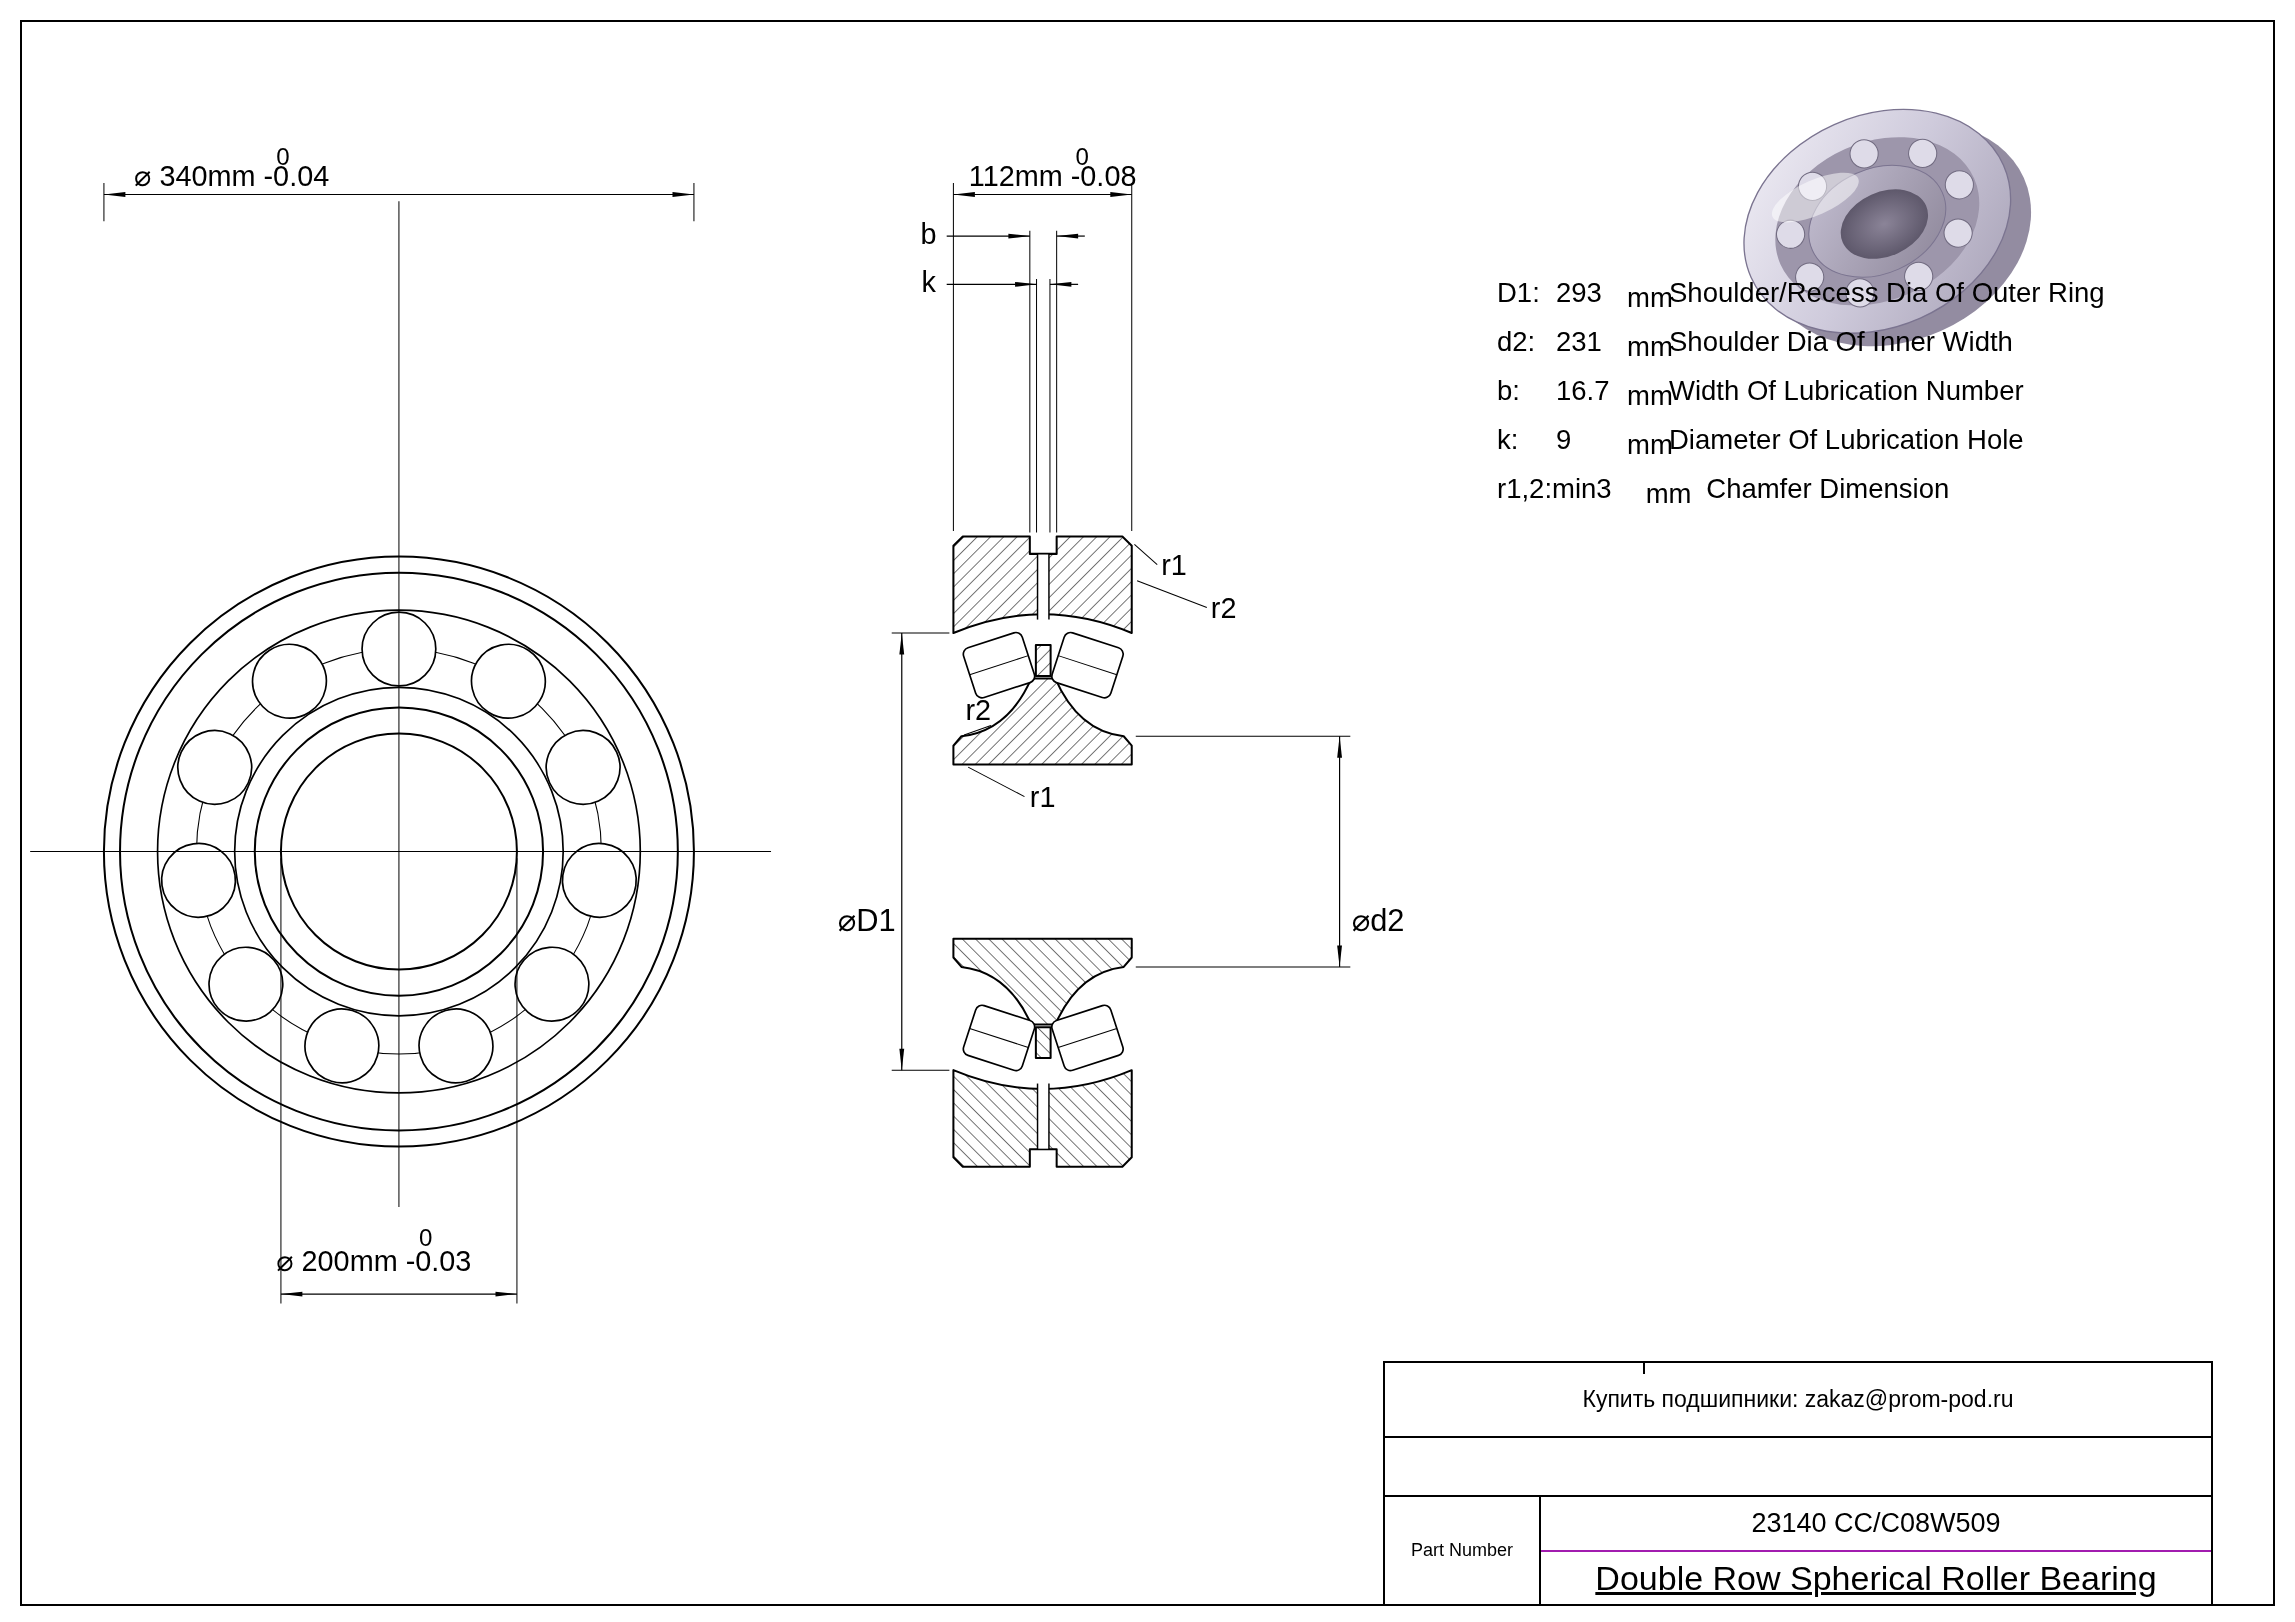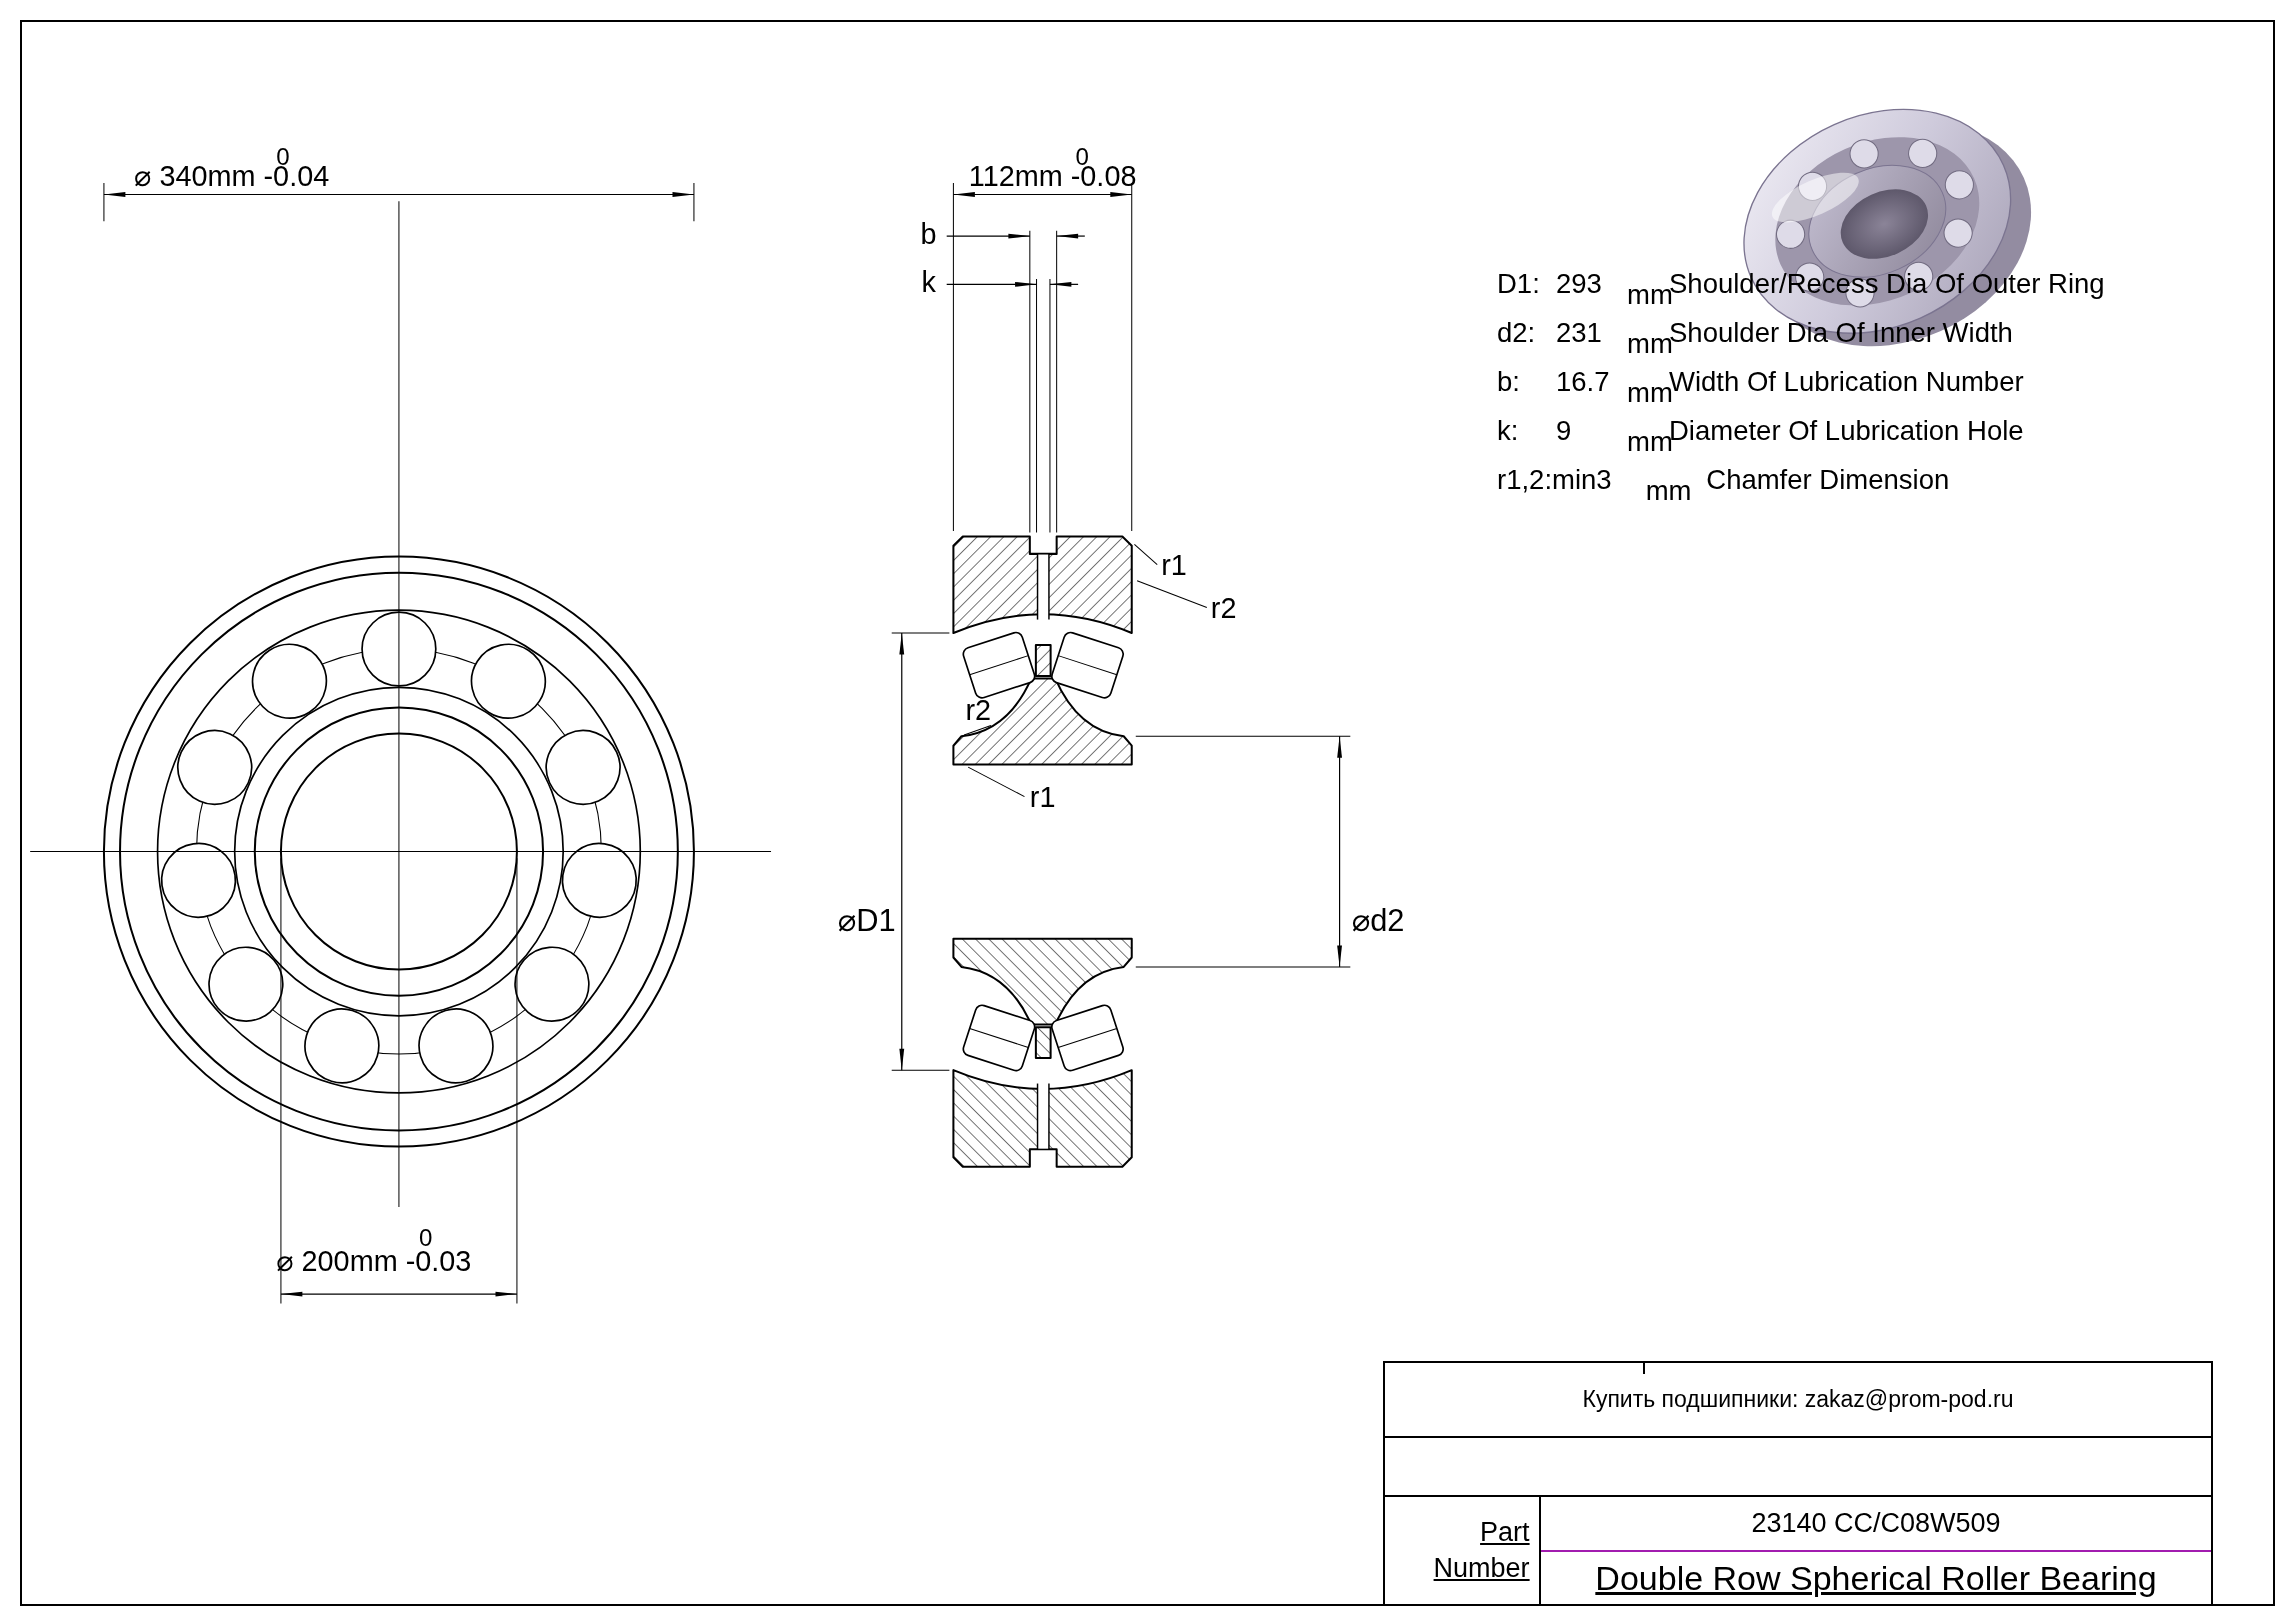--- a/index.html
+++ b/index.html
@@ -13,39 +13,39 @@
   .lbltxt{font-size:43px;}
   .diatxt{font-size:46px;}
   .ol{stroke:#000;fill:none;}
   .hat{fill:url(#hatch);stroke:#000;stroke-width:3;stroke-linejoin:round;}
   .dim{stroke:#000;stroke-width:1.8;fill:none;}
   .ext{stroke:#000;stroke-width:1.5;fill:none;}
   .cl{stroke:#000;stroke-width:1.5;fill:none;}
 
   
   #specs{position:absolute;left:1497px;top:268px;font-size:27.5px;}
-  .spec-row{display:flex;height:49px;white-space:nowrap;}
+  .spec-row{display:flex;height:49px;align-items:center;white-space:nowrap;}
   .sk{display:inline-block;width:59px;}
   .sv{display:inline-block;width:71px;}
   .su{display:inline-block;width:42px;margin-top:11px;}
   .spec-row.last .sk{width:auto;}
   .spec-row.last .sv{width:auto;margin-right:34px;}
   .spec-row.last .su{width:auto;margin-right:14.8px;}
 
   
   #titleblock{position:absolute;left:1383px;top:1361px;width:830px;height:245px;
               border:2px solid #000;box-sizing:border-box;}
   #titleblock .cell{box-sizing:border-box;}
   .tb-r1{position:absolute;left:0;right:0;top:0;height:75px;border-bottom:2px solid #000;
          display:flex;align-items:center;justify-content:center;font-size:23px;}
   .tb-r2{position:absolute;left:0;right:0;top:75px;height:59px;border-bottom:2px solid #000;}
   .tb-r3{position:absolute;left:0;right:0;top:134px;bottom:0;display:flex;}
   .tb-partlabel{width:156px;border-right:2px solid #000;box-sizing:border-box;
-                display:flex;align-items:center;justify-content:center;text-align:right;
-                font-size:27px;line-height:1.3;padding:0 9.4px;text-decoration:underline;}
+                display:flex;align-items:center;justify-content:center;text-align:left;
+                font-size:18px;line-height:1.3;padding:0 9.4px;}
   .tb-partinfo{flex:1;display:flex;flex-direction:column;}
   .tb-pn{height:55px;border-bottom:2px solid #a21caf;box-sizing:border-box;
          display:flex;align-items:center;justify-content:center;font-size:27px;}
   .tb-desc{flex:1;display:flex;align-items:center;justify-content:center;font-size:34px;text-decoration:underline;}
   .tb-tick{position:absolute;left:258px;top:0;width:2px;height:11.4px;background:#000;}
 </style>
 </head>
 <body>
 
 <div id="canvas">

